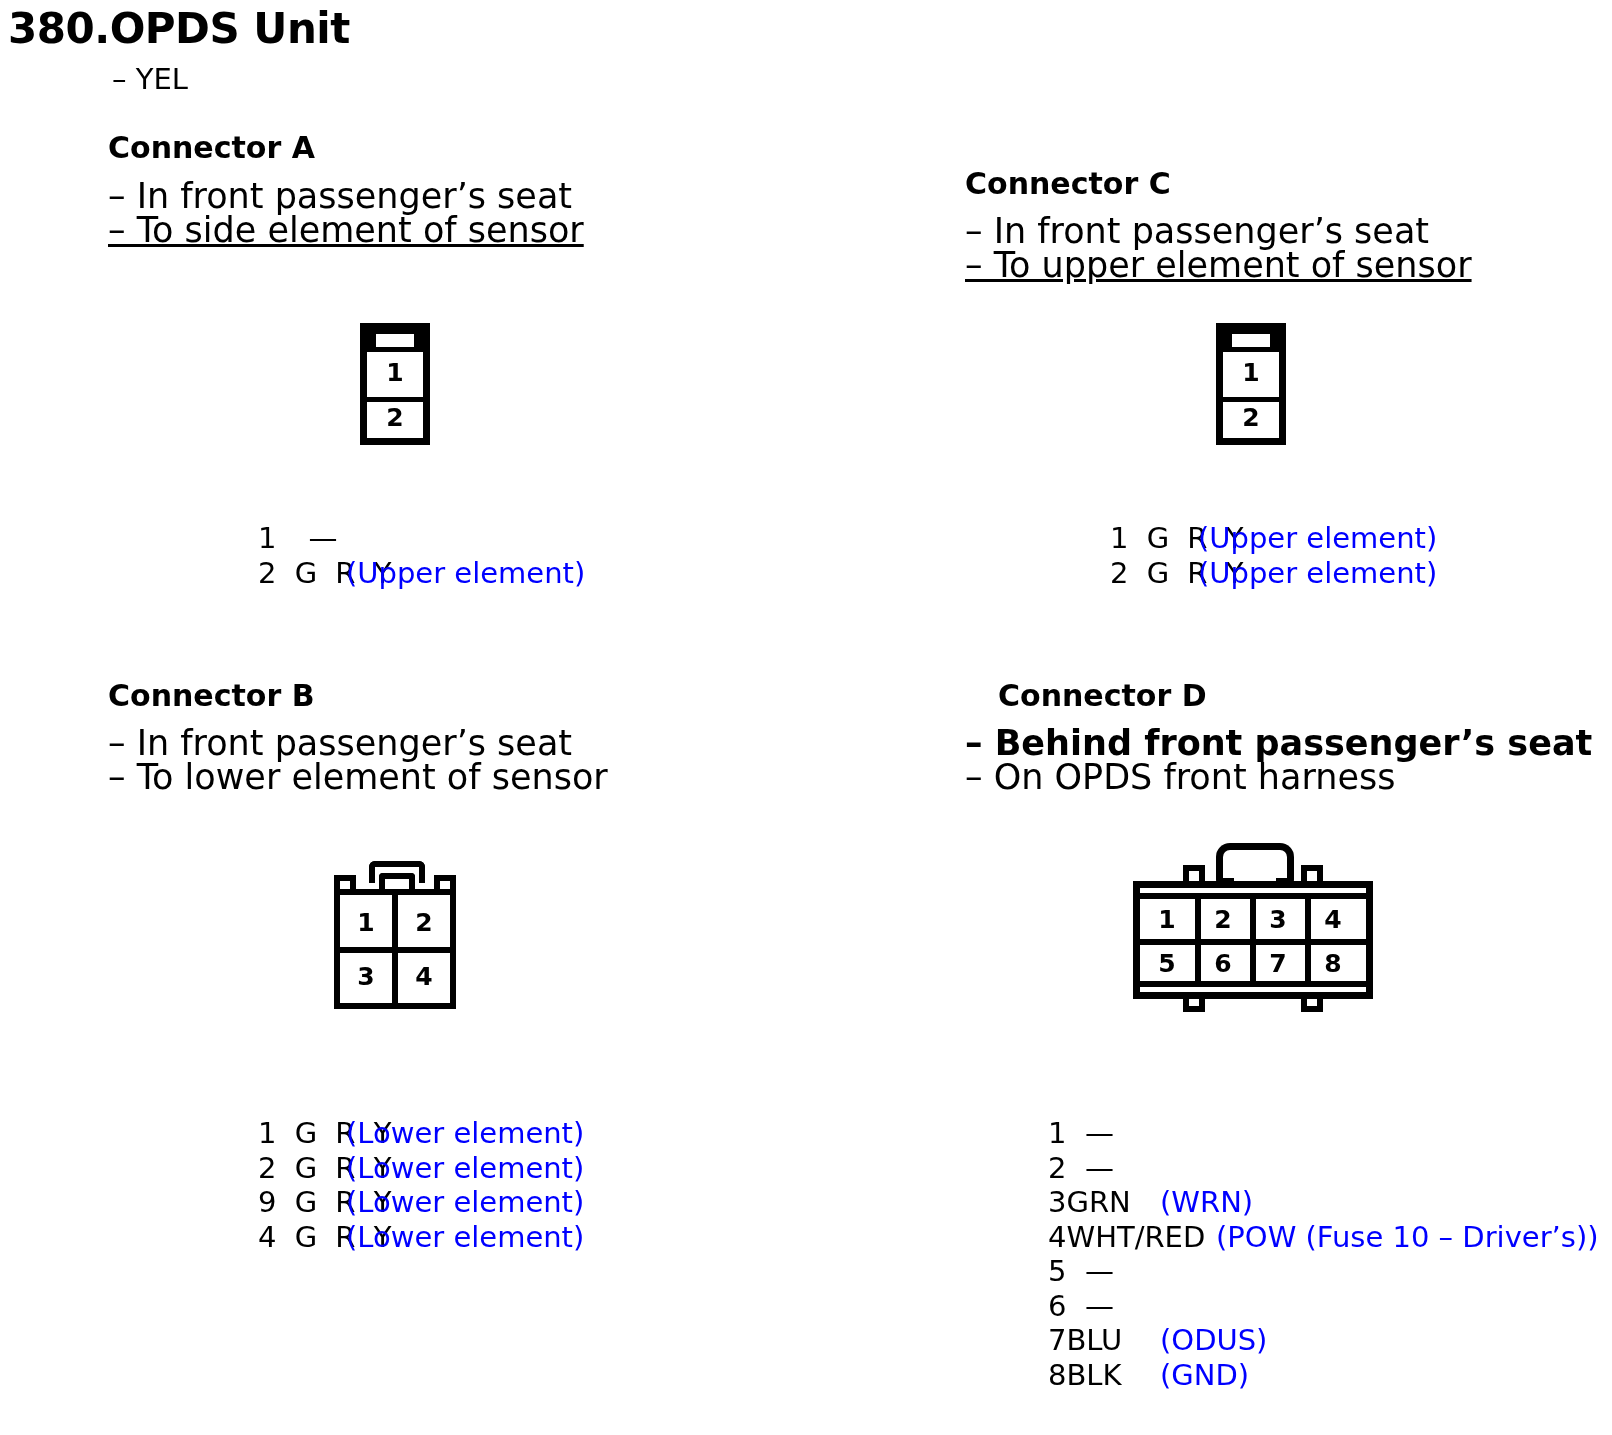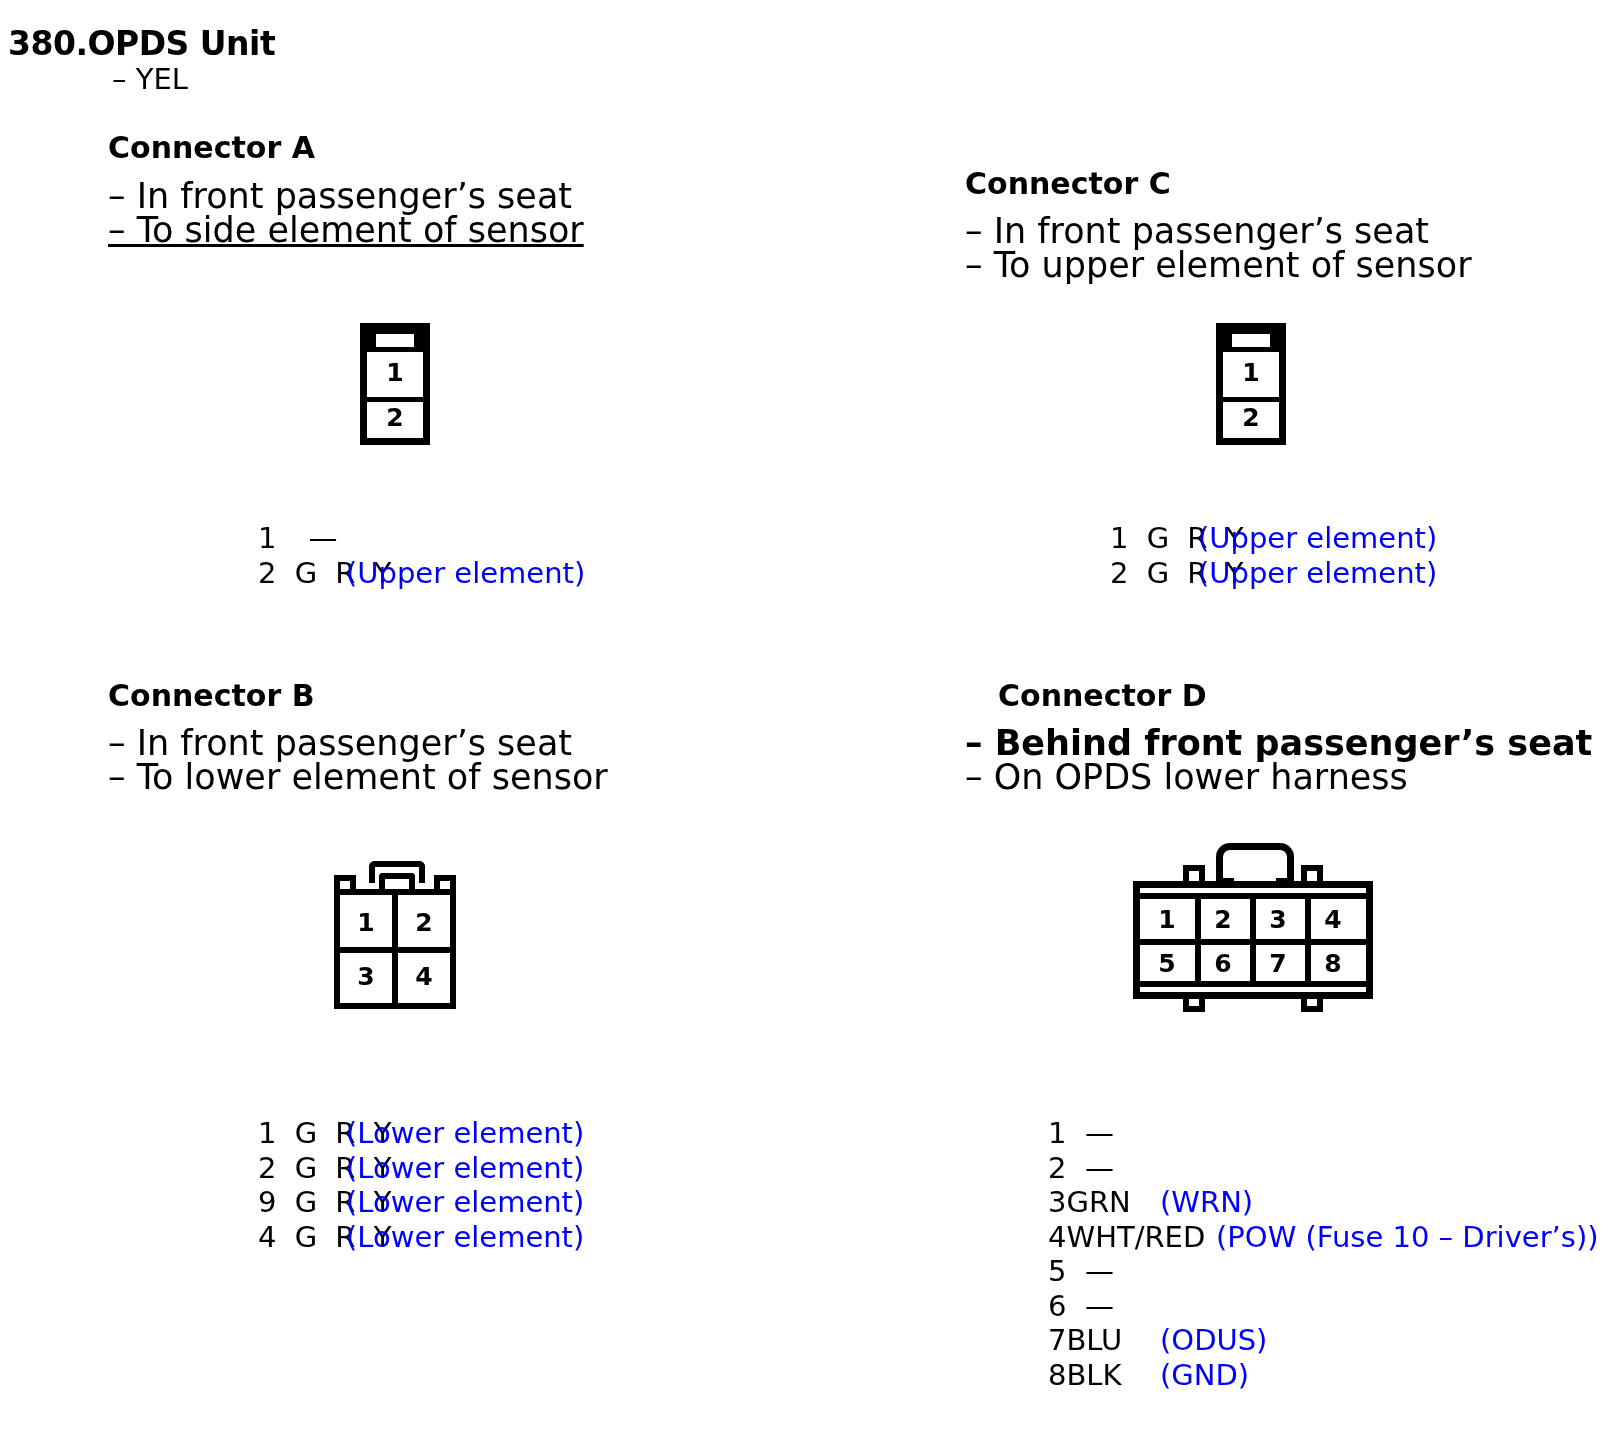--- a/index.html
+++ b/index.html
@@ -13,25 +13,24 @@
     position: relative;
     font-family: "DejaVu Sans", sans-serif;
     color: #000000;
     overflow: hidden;
   }
   .abs { position: absolute; }
 
   
   #page-title {
     left: 8px; top: 4px;
-    font-size: 33px;
+    font-size: 42px;
     font-weight: bold;
     letter-spacing: -0.5px;
     white-space: nowrap;
-    margin-top: 20px;
   }
   .unit-dash {
     left: 112px; top: 62px;
     font-size: 29px;
     white-space: nowrap;
   }
 
   
   .conn-title {
     font-size: 30px;
@@ -269,21 +268,21 @@
   <div class="pin-row">
     <span class="pin-left">2 G R Y</span>
     <span class="pin-desc">(Upper element)</span>
   </div>
 </div>
 
 <div class="abs" style="left:965px; top:166px;">
   <div class="conn-title">Connector C</div>
 </div>
 <div class="abs conn-note" style="left:965px; top:211px;">–  In front passenger’s seat</div>
-<div class="abs conn-note" style="left:965px; top:245px;">–  To upper element of sensor</div>
+<div class="abs conn-note" style="left:965px; top:245px;text-decoration:underline;">–  To upper element of sensor</div>
 
 <div class="housing h2" style="left:1216px; top:323px;">
   <div class="body"></div>
   <div class="capband"></div>
   <div class="capslot"></div>
   <div class="celldiv"></div>
   <div class="pnum p1">1</div>
   <div class="pnum p2">2</div>
 </div>
 
@@ -334,21 +333,21 @@
   <div class="pin-row">
     <span class="pin-left">4 G R Y</span>
     <span class="pin-desc">(Lower element)</span>
   </div>
 </div>
 
 <div class="abs" style="left:998px; top:678px;">
   <div class="conn-title">Connector D</div>
 </div>
 <div class="abs conn-note" style="left:965px; top:723px;font-weight:bold;">–  Behind front passenger’s seat</div>
-<div class="abs conn-note" style="left:965px; top:757px;">–  On OPDS lower harness</div>
+<div class="abs conn-note" style="left:965px; top:757px;">–  On OPDS front harness</div>
 
 <div class="housing h8" style="left:1133px; top:843px;">
   <div class="handle"></div>
   <div class="handlefoot l"></div>
   <div class="handlefoot r"></div>
   <div class="ttab l"></div>
   <div class="ttab r"></div>
   <div class="btab l"></div>
   <div class="btab r"></div>
   <div class="body"></div>

